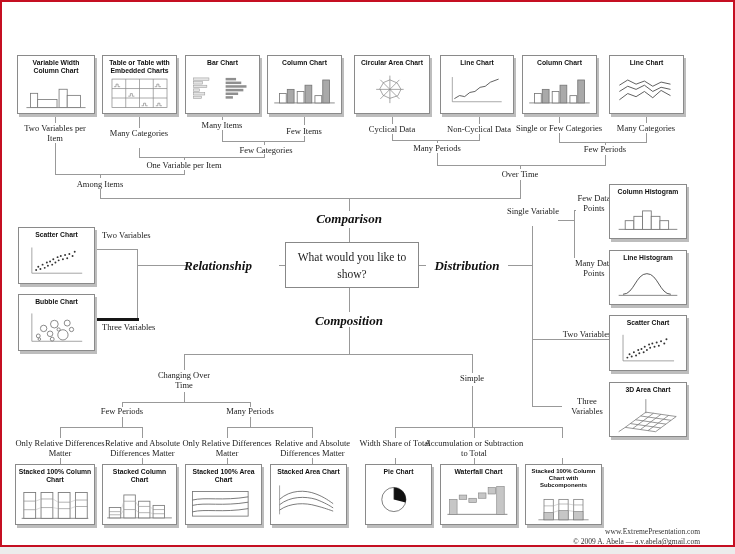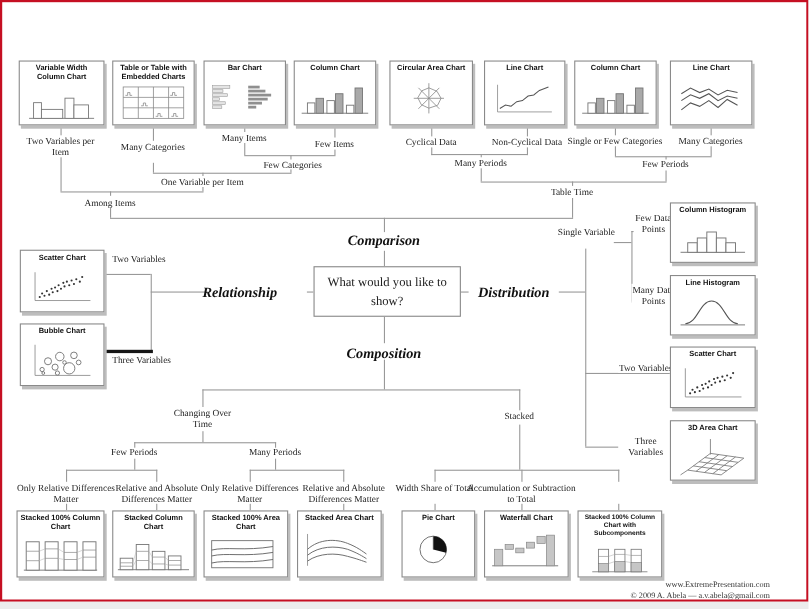--- a/index.html
+++ b/index.html
@@ -409,21 +409,21 @@
   <div class="lbl" style="left:355px;top:122px;width:70px">Cyclical Data</div>
   <div class="lbl" style="left:437px;top:122px;width:80px">Non-Cyclical Data</div>
   <div class="lbl" style="left:502px;top:121px;width:110px">Single or Few Categories</div>
   <div class="lbl" style="left:599px;top:121px;width:90px">Many Categories</div>
 
   <div class="lbl" style="left:229px;top:143px;width:70px">Few Categories</div>
   <div class="lbl" style="left:132px;top:158px;width:100px">One Variable per Item</div>
   <div class="lbl" style="left:63px;top:177px;width:70px">Among Items</div>
   <div class="lbl" style="left:400px;top:141px;width:70px">Many Periods</div>
   <div class="lbl" style="left:568px;top:142px;width:70px">Few Periods</div>
-  <div class="lbl" style="left:483px;top:167px;width:70px">Table Time</div>
+  <div class="lbl" style="left:483px;top:167px;width:70px">Over Time</div>
 
   <div class="cword" style="left:287px;top:209px;width:120px">Comparison</div>
   <div class="qbox" style="left:283px;top:240px;width:134px;height:46px">
     <span>What would you like to show?</span>
   </div>
   <div class="cword" style="left:156px;top:256px;width:120px">Relationship</div>
   <div class="cword" style="left:415px;top:256px;width:100px">Distribution</div>
   <div class="cword" style="left:287px;top:311px;width:120px">Composition</div>
 
   <div class="box" style="left:16px;top:225px;width:77px;height:57px">
@@ -465,21 +465,21 @@
       </svg>
   </div>
   <div class="box" style="left:607px;top:380px;width:78px;height:55px">
     <div class="bt">3D Area Chart</div>
     <svg class="mc" viewBox="0 0 70 36" preserveAspectRatio="xMidYMid meet">
         <use href="#g-3d"></use>
       </svg>
   </div>
 
   <div class="lbl" style="left:147px;top:368px;width:70px">Changing Over Time</div>
-  <div class="lbl" style="left:440px;top:371px;width:60px">Stacked</div>
+  <div class="lbl" style="left:440px;top:371px;width:60px">Simple</div>
   <div class="lbl" style="left:85px;top:404px;width:70px">Few Periods</div>
   <div class="lbl" style="left:213px;top:404px;width:70px">Many Periods</div>
   <div class="lbl" style="left:13px;top:436px;width:90px">Only Relative Differences Matter</div>
   <div class="lbl" style="left:93px;top:436px;width:95px">Relative and Absolute Differences Matter</div>
   <div class="lbl" style="left:180px;top:436px;width:90px">Only Relative Differences Matter</div>
   <div class="lbl" style="left:263px;top:436px;width:95px">Relative and Absolute Differences Matter</div>
   <div class="lbl" style="left:353px;top:436px;width:80px">Width Share of Total</div>
   <div class="lbl" style="left:422px;top:436px;width:100px">Accumulation or Subtraction to Total</div>
 
   <div class="box" style="left:13px;top:462px;width:80px;height:61px">

